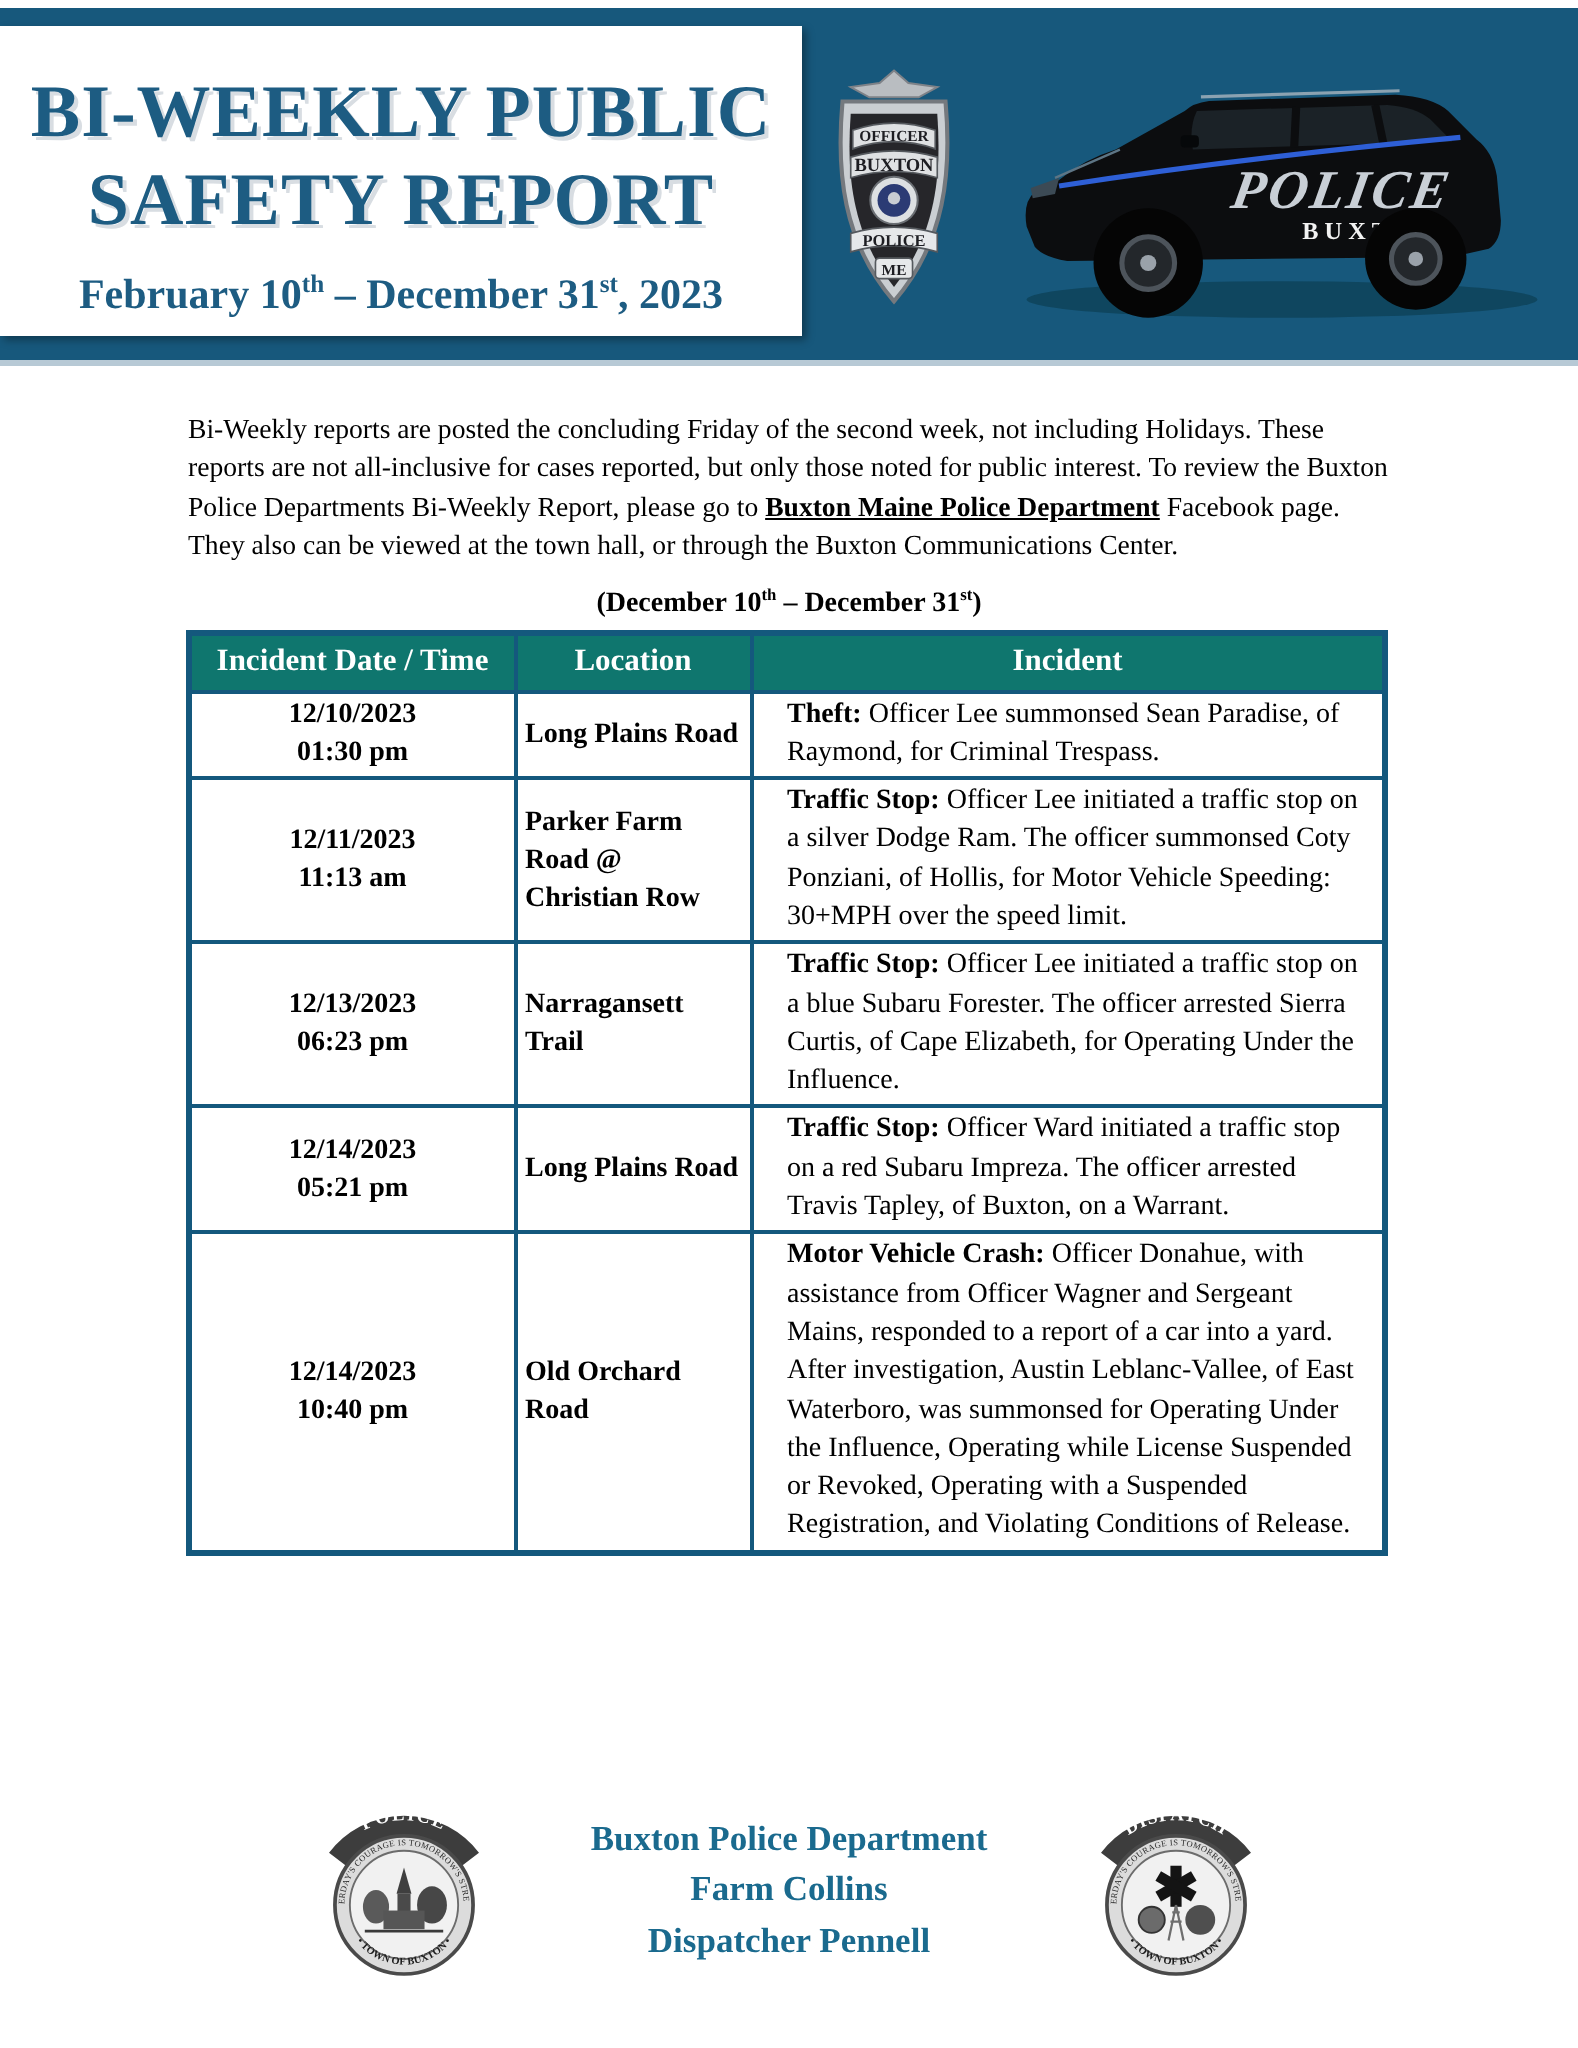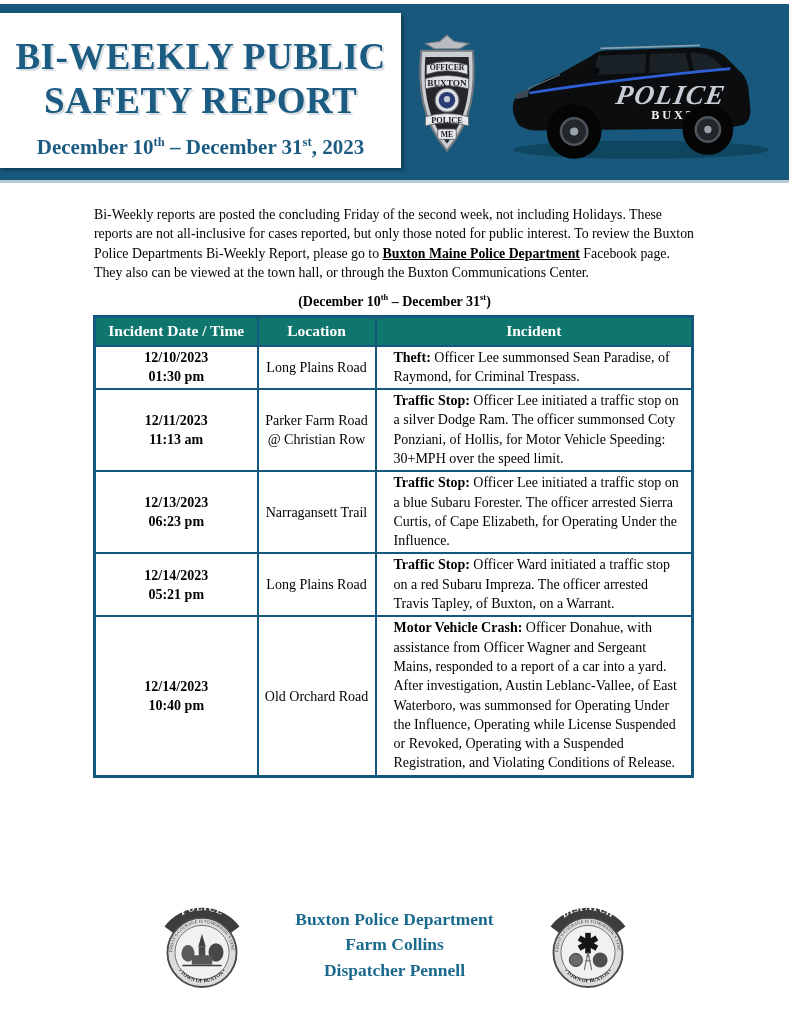--- a/index.html
+++ b/index.html
@@ -30,21 +30,21 @@
 
   
   table.incidents { position:absolute; left:93px; top:311px; width:599px; border-collapse:collapse;
                     font-size:14px; table-layout:fixed; }
   table.incidents, table.incidents th, table.incidents td { border:2px solid #14587d; }
   table.incidents { border:3px solid #14587d; }
   table.incidents th { background:#0f766e; color:#ffffff; font-weight:bold; font-size:15.5px;
                        height:29px; text-align:center; vertical-align:middle; }
   table.incidents col.c1 { width:163px; } table.incidents col.c2 { width:118px; } table.incidents col.c3 { width:317px; }
   td.c-date { text-align:center; vertical-align:middle; font-weight:bold; line-height:19px; }
-  td.c-loc  { text-align:center; vertical-align:middle; font-weight:normal; line-height:19px; padding:0 4px; }
+  td.c-loc  { text-align:left; vertical-align:middle; font-weight:bold; line-height:19px; padding:0 4px; }
   td.c-inc  { text-align:left; vertical-align:top; padding:1px 5px 2px 17px; line-height:19.3px; }
   td.c-inc b { font-weight:bold; }
   tbody tr.r0 { height:38px; } tbody tr.r1 { height:78px; } tbody tr.r2 { height:76px; }
   tbody tr.r3 { height:59px; } tbody tr.r4 { height:154px; }
 
   
   .footer { position:absolute; left:0; top:893px; width:789px; display:flex; align-items:center;
             justify-content:center; gap:26px; }
   .footer-text { text-align:center; font-weight:bold; font-size:17.5px; line-height:25.5px; color:#1a6a8e;
                  min-width:250px; }
@@ -52,21 +52,21 @@
 </style>
 </head>
 <body>
 
 <div class="page">
 
   <div class="hdr">
     <div class="title-box">
       <div class="title-line first">BI-WEEKLY PUBLIC</div>
       <div class="title-line">SAFETY REPORT</div>
-      <div class="date-range"><span>December 10</span><sup>th</sup><span> – December 31</span><sup>st</sup><span>, 2023</span></div>
+      <div class="date-range"><span>February 10</span><sup>th</sup><span> – December 31</span><sup>st</sup><span>, 2023</span></div>
     </div>
 
     <svg class="hdr-badge" viewBox="0 0 66 116" xmlns="http://www.w3.org/2000/svg">
       <path d="M33,1 L40,7 L54,9 L45,14 L21,14 L12,9 L26,7 Z" fill="#b9bdc1" stroke="#7e8288" stroke-width="1"></path>
       <path d="M8,16 L58,16 C61,50 58,84 33,113 C8,84 5,50 8,16 Z" fill="#caced2" stroke="#75797e" stroke-width="2"></path>
       <path d="M12,22 L54,22 C56,50 54,80 33,106 C12,80 10,50 12,22 Z" fill="#26262a"></path>
       <path d="M13,30 Q33,23 53,30 L53,39 Q33,32 13,39 Z" fill="#dfe1e3" stroke="#55595e" stroke-width="0.8"></path>
       <text x="33" y="35" font-size="7.5" font-weight="bold" fill="#1d1d22" text-anchor="middle">OFFICER</text>
       <path d="M12,43 Q33,37 54,43 L54,53 Q33,47 12,53 Z" fill="#dfe1e3" stroke="#55595e" stroke-width="0.8"></path>
       <text x="33" y="50" font-size="9" font-weight="bold" fill="#1d1d22" text-anchor="middle">BUXTON</text>

